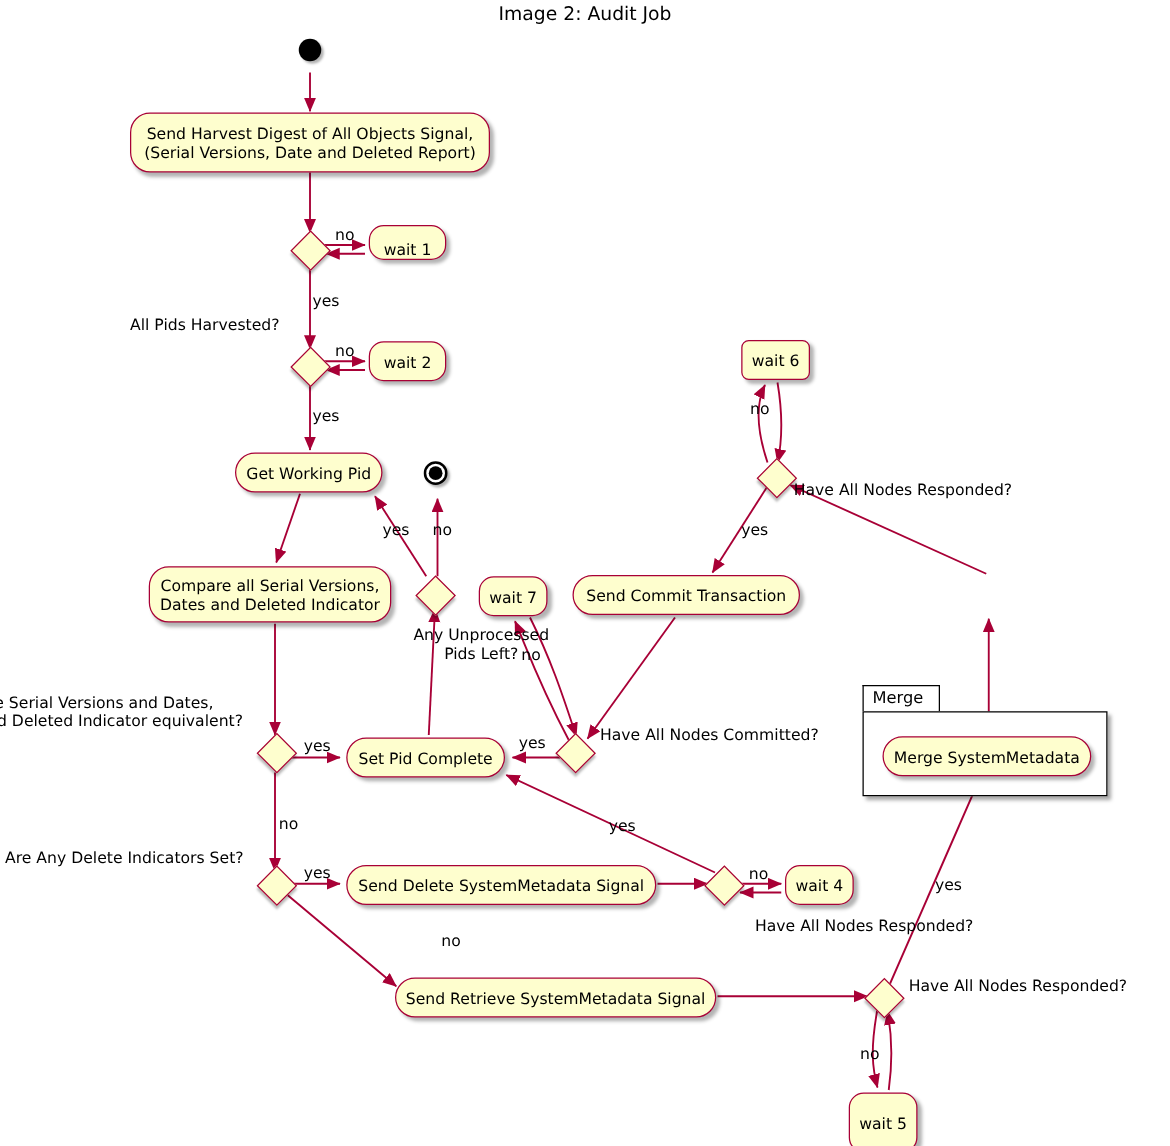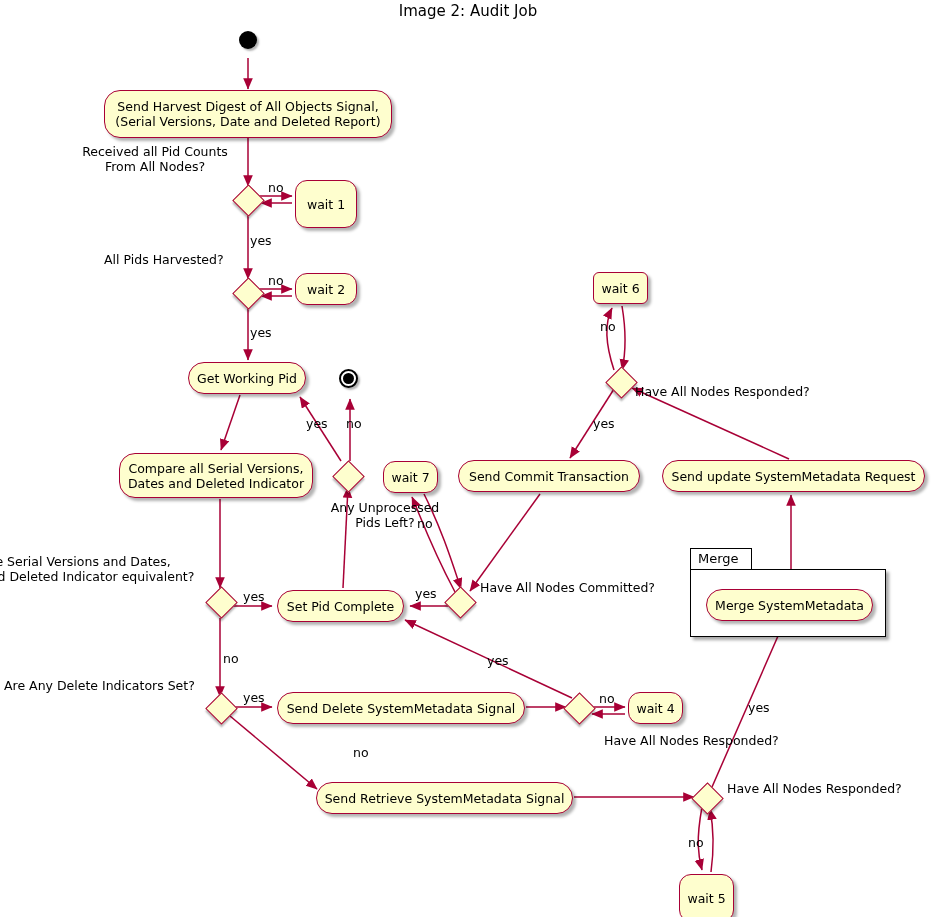--- a/index.html
+++ b/index.html
@@ -218,25 +218,23 @@
   </svg>
 
   <div class="start" style="left:239px; top:31px;"></div>
 
   <div class="node" style="left:104px; top:90px; width:288px; height:48px;">
     <span>Send Harvest Digest of All Objects Signal,
 (Serial Versions, Date and Deleted Report)</span>
   </div>
 
   <div class="diamond" style="left:237px; top:189px;"></div>
-  <div class="qlabel" style="left:82px; top:144px; text-align:center; width:146px;">Received all Pid Counts
-From All Nodes?</div>
   <div class="elabel" style="left:268px; top:180px;">no</div>
 
-  <div class="node" style="left:295px; top:180px; width:62px; height:48px; border-radius:12px;">
+  <div class="node" style="left:295px; top:180px; width:62px; height:28px; border-radius:12px;align-items:flex-end;">
     <span>wait 1</span>
   </div>
 
   <div class="elabel" style="left:250px; top:233px;">yes</div>
 
   <div class="diamond" style="left:237px; top:282px;"></div>
   <div class="qlabel" style="left:104px; top:252px;">All Pids Harvested?</div>
   <div class="elabel" style="left:268px; top:273px;">no</div>
 
   <div class="node" style="left:295px; top:273px; width:62px; height:32px; border-radius:12px;">
@@ -266,23 +264,20 @@
 
   <div class="node" style="left:383px; top:461px; width:55px; height:32px; border-radius:12px;">
     <span>wait 7</span>
   </div>
   <div class="elabel" style="left:417px; top:516px;">no</div>
 
   <div class="node" style="left:458px; top:460px; width:182px; height:32px;">
     <span>Send Commit Transaction</span>
   </div>
 
-  <div class="node" style="left:662px; top:460px; width:263px; height:32px;">
-    <span>Send update SystemMetadata Request</span>
-  </div>
 
   <div class="node" style="left:593px; top:272px; width:55px; height:32px; border-radius:6px;">
     <span>wait 6</span>
   </div>
   <div class="elabel" style="left:600px; top:319px;">no</div>
 
   <div class="diamond" style="left:610px; top:371px;"></div>
   <div class="qlabel" style="left:635px; top:384px;">Have All Nodes Responded?</div>
   <div class="elabel" style="left:593px; top:416px;">yes</div>
 

